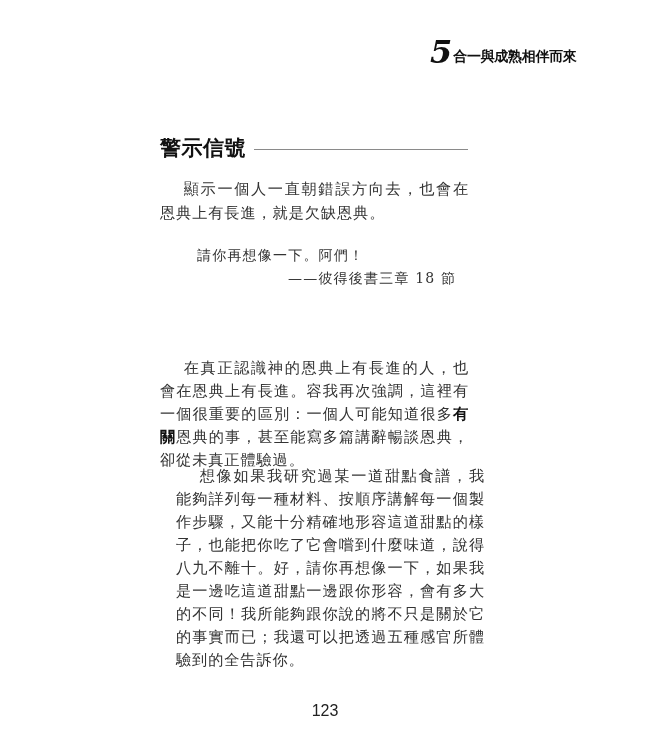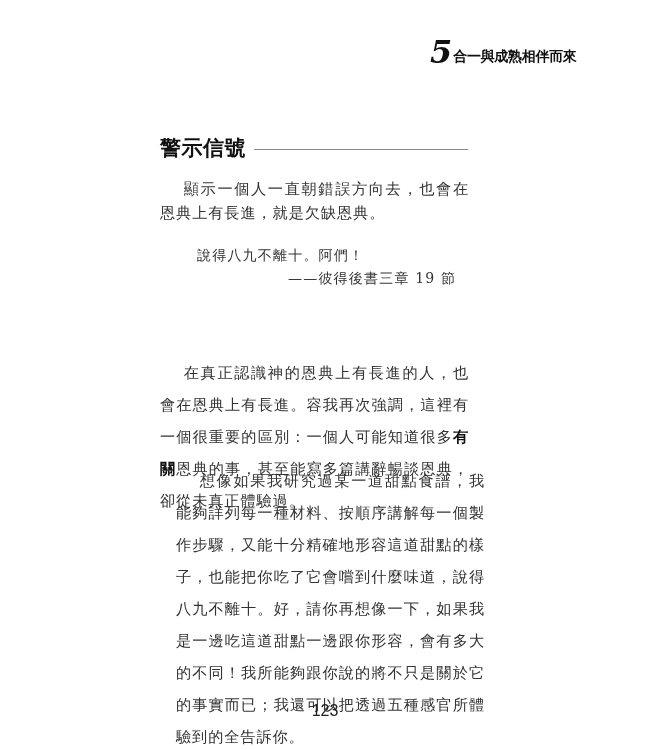--- a/index.html
+++ b/index.html
@@ -62,21 +62,21 @@
       height: 0;
       border-top: 1px solid #8a8a8a;
       margin-left: 8px;
       margin-top: 2px;
     }
     .para {
       position: absolute;
       left: 160px;
       width: 309px;
       font-size: 15.2px;
-      line-height: 32px;
+      line-height: 23px;
       color: #333;
       margin: 0;
       text-align: justify;
       letter-spacing: 0.9px;
     }
     .para .indent {
       display: inline-block;
       width: 23px;
     }
     .para b {
@@ -126,21 +126,21 @@
 </div>
 
 <div class="section-heading">
   <span class="section-title">警示信號</span>
   <span class="section-rule"></span>
 </div>
 
 <p class="para p1"><span class="indent"></span><span>顯示一個人一直朝錯誤方向去，也會在恩典上有長進，就是欠缺恩典。</span></p>
 
 <div class="quote">
-  <span class="quote-line">說得八九不離十。阿們！</span>
-  <span class="citation">——彼得後書三章 19 節</span>
+  <span class="quote-line">請你再想像一下。阿們！</span>
+  <span class="citation">——彼得後書三章 18 節</span>
 </div>
 
 <p class="para p2"><span class="indent"></span><span>在真正認識神的恩典上有長進的人，也會在恩典上有長進。容我再次強調，這裡有一個很重要的區別：一個人可能知道很多</span><b>有關</b><span>恩典的事，甚至能寫多篇講辭暢談恩典，卻從未真正體驗過。</span></p>
 
 <p class="para p3"><span class="indent"></span><span>想像如果我研究過某一道甜點食譜，我能夠詳列每一種材料、按順序講解每一個製作步驟，又能十分精確地形容這道甜點的樣子，也能把你吃了它會嚐到什麼味道，說得八九不離十。好，請你再想像一下，如果我是一邊吃這道甜點一邊跟你形容，會有多大的不同！我所能夠跟你說的將不只是關於它的事實而已；我還可以把透過五種感官所體驗到的全告訴你。</span></p>
 
 <div class="page-number">123</div>
 
 </body></html>

